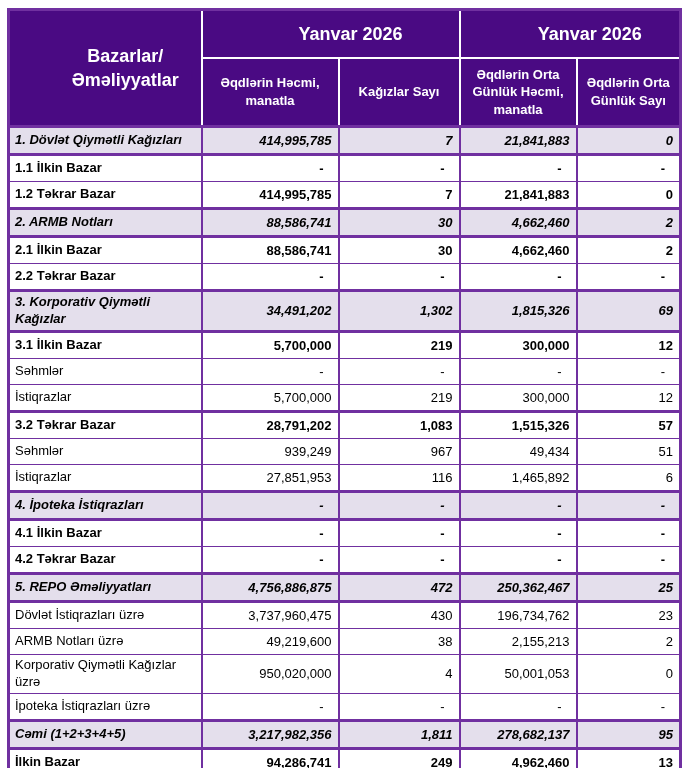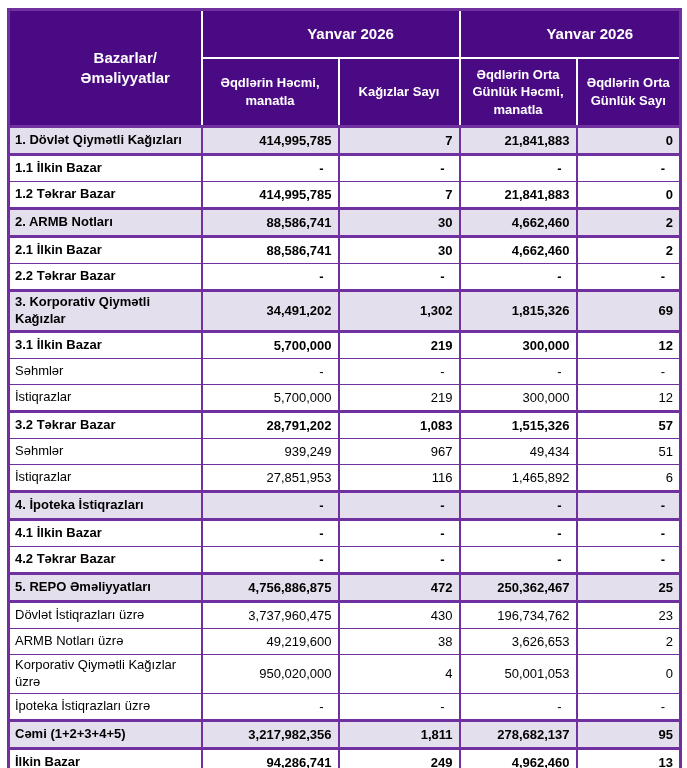--- a/index.html
+++ b/index.html
@@ -25,42 +25,42 @@
     background:var(--header-bg);
     color:#ffffff;
     font-weight:bold;
     font-size:13px;
     text-align:center;
     vertical-align:middle;
     border:2.5px solid #ffffff;
     padding:2px 4px;
     line-height:1.35;
   }
-  tr.group-row th{height:42px;font-size:15px;padding-left:44px;}
+  tr.group-row th{height:42px;font-size:18px;padding-left:44px;}
   tr.sub-row th{height:62px;}
   
   tbody td{
     border:1.5px solid var(--border);
     border-left-width:2px;
     border-right-width:2px;
     font-size:13px;
     height:21px;
     padding:1px 6px;
     vertical-align:middle;
     background:#ffffff;
   }
   tbody td.lbl{
     text-align:left;
     padding:2px 3px 2px 5px;
     line-height:1.3;
   }
   tbody td.num{text-align:right;}
   tbody td.dash{padding-right:14px;}
   tr.b td{font-weight:bold;}
-  tr.sec td{background:var(--section-bg);}
+  tr.sec td{background:var(--section-bg);font-style:italic;}
   tr.tt td{border-top-width:3px;}
 </style>
 </head>
 <body>
 
 <div class="sheet">
   <table>
     <colgroup>
       <col style="width:193px">
       <col style="width:137px">
@@ -205,21 +205,21 @@
           <td class="lbl">Dövlət İstiqrazları üzrə</td>
           <td class="num">3,737,960,475</td>
           <td class="num">430</td>
           <td class="num">196,734,762</td>
           <td class="num">23</td>
         </tr>
         <tr>
           <td class="lbl">ARMB Notları üzrə</td>
           <td class="num">49,219,600</td>
           <td class="num">38</td>
-          <td class="num">3,626,653</td>
+          <td class="num">2,155,213</td>
           <td class="num">2</td>
         </tr>
         <tr>
           <td class="lbl">Korporativ Qiymətli Kağızlar üzrə</td>
           <td class="num">950,020,000</td>
           <td class="num">4</td>
           <td class="num">50,001,053</td>
           <td class="num">0</td>
         </tr>
         <tr>

